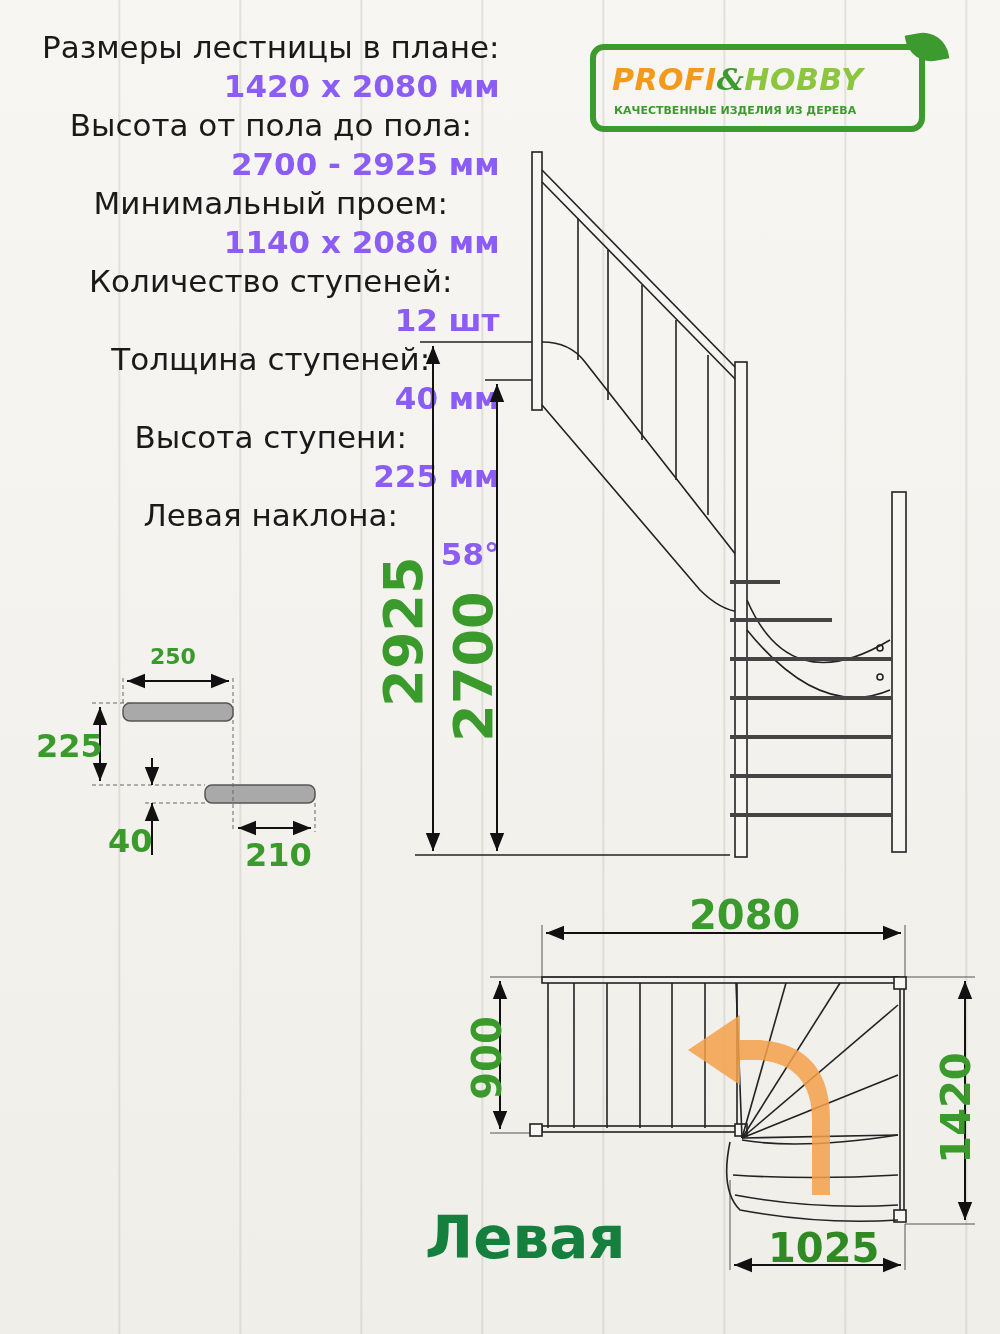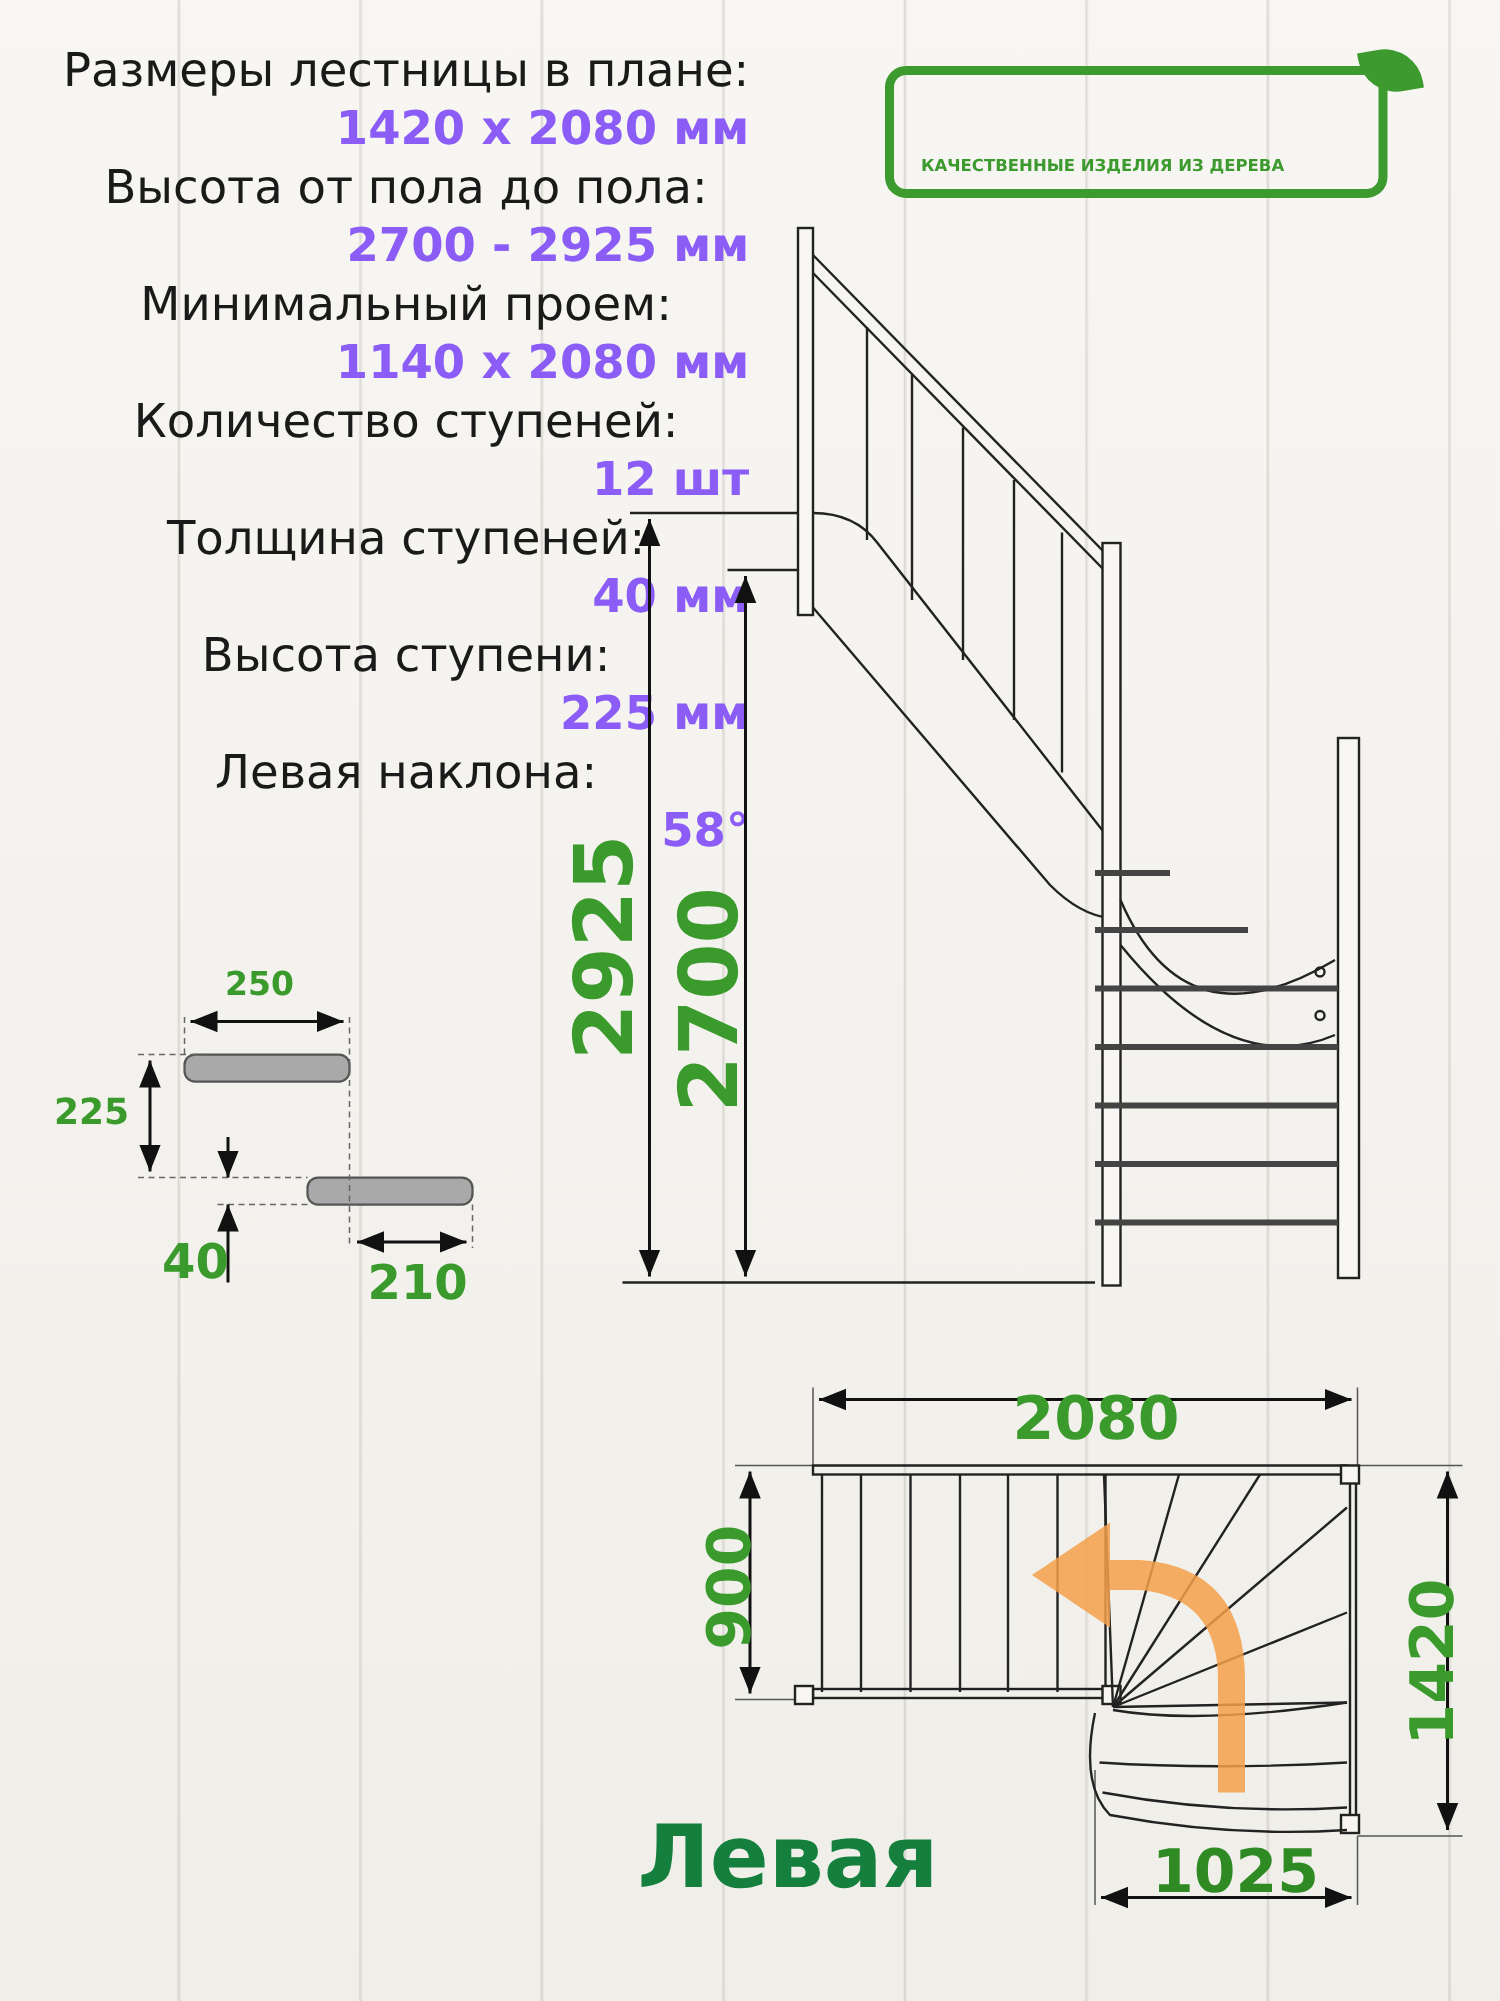--- a/index.html
+++ b/index.html
@@ -49,20 +49,23 @@
   <div class="spec-value">40 мм</div>
   <div class="spec-label">Высота ступени:</div>
   <div class="spec-value">225 мм</div>
   <div class="spec-label">Левая наклона:</div>
   <div class="spec-value">58°</div>
 </div>
 
 <div class="logo">
   <div class="logo-frame"></div>
   <div class="logo-leaf"></div>
+  <div class="logo-main">
+    <span class="logo-profi">PROFI</span><span class="logo-amp">&amp;</span><span class="logo-hobby">HOBBY</span>
+  </div>
   <div class="logo-tagline">КАЧЕСТВЕННЫЕ ИЗДЕЛИЯ ИЗ ДЕРЕВА</div>
 </div>
 
 <svg class="svg-layer" width="1000" height="1334" viewBox="0 0 1000 1334">
   <defs>
     <marker id="ah" viewBox="0 0 10 10" refX="10" refY="5" markerWidth="9" markerHeight="9" orient="auto-start-reverse">
       <path d="M0,1 L10,5 L0,9 z" fill="#111"></path>
     </marker>
   </defs>
 
@@ -161,25 +164,25 @@
     <path d="M742,1140 Q800,1150 898,1135"></path>
     <path d="M730,1142 Q720,1190 740,1210 Q820,1225 898,1220"></path>
     <path d="M733,1175 Q810,1180 898,1175"></path>
     <path d="M735,1195 Q815,1210 898,1205"></path>
   </g>
 
   <path d="M812,1195 L812,1120 Q812,1065 760,1060 L740,1060 L740,1085 L688,1050 L740,1015 L740,1040 L760,1040 Q830,1045 830,1120 L830,1195 z" fill="#f5a04a" opacity="0.85"></path>
 </svg>
 
 <div class="dim-label" style="left:150px;top:644px;font-size:22px;">250</div>
-<div class="dim-label" style="left:36px;top:727px;font-size:24px;">225</div>
+<div class="dim-label" style="left:36px;top:727px;font-size:32px;">225</div>
 <div class="dim-label" style="left:108px;top:822px;font-size:32px;">40</div>
 <div class="dim-label" style="left:245px;top:836px;font-size:32px;">210</div>
 
 <div class="dim-label" style="left:328px;top:600px;font-size:54px;transform:rotate(-90deg);transform-origin:center;">2925</div>
 <div class="dim-label" style="left:398px;top:635px;font-size:54px;transform:rotate(-90deg);transform-origin:center;">2700</div>
 
-<div class="dim-label" style="left:675px;top:892px;font-size:40px;margin-top:31px;">2080</div>
+<div class="dim-label" style="left:689px;top:892px;font-size:40px;">2080</div>
 <div class="dim-label" style="left:445px;top:1035px;font-size:40px;transform:rotate(-90deg);transform-origin:center;">900</div>
 <div class="dim-label" style="left:900px;top:1085px;font-size:40px;transform:rotate(-90deg);transform-origin:center;">1420</div>
 <div class="dim-label" style="left:768px;top:1225px;font-size:40px;font-weight:bold;color:#2f8a24;">1025</div>
 
 <div class="handedness">Левая</div>
 
 </body></html>

